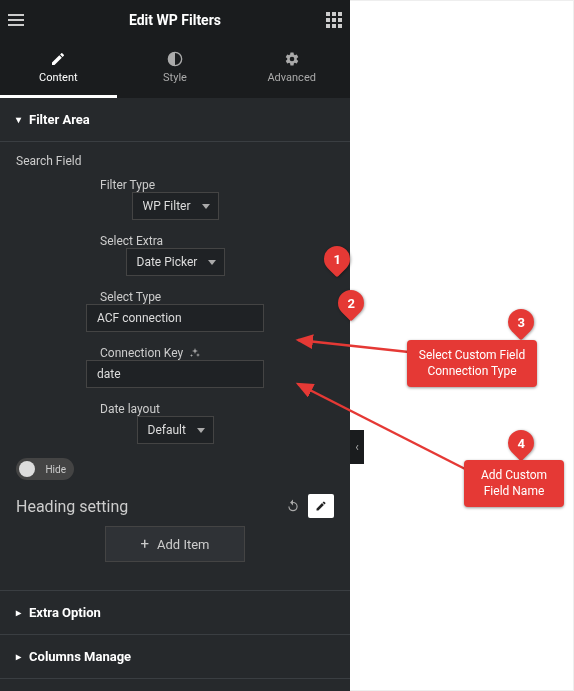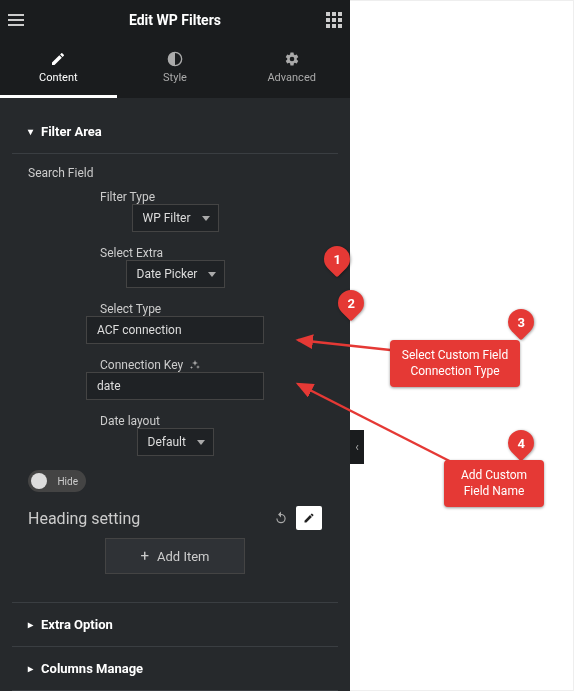--- a/index.html
+++ b/index.html
@@ -17,21 +17,21 @@
 .grid9 { display: grid; grid-template-columns: repeat(3, 4px); grid-template-rows: repeat(3, 4px); gap: 2px; }
 .grid9 span { background: #ccc; width: 4px; height: 4px; }
 
 
 .tabs { height: 58px; display: flex; background: #1a1c1e; }
 .tab { flex: 1; display: flex; flex-direction: column; align-items: center; justify-content: center; gap: 4px; font-size: 11px; color: #aaa; border-bottom: 3px solid transparent; }
 .tab.active { color: #fff; border-bottom-color: #fff; }
 .tab svg { width: 16px; height: 16px; fill: currentColor; }
 
 
-.body { flex: 1; overflow-y: auto; padding: 12px; }
+.body { flex: 1; overflow-y: auto; padding: 0; }
 .section-hdr { padding: 14px 16px; display: flex; align-items: center; gap: 8px; font-size: 13px; font-weight: bold; color: #fff; cursor: pointer; border-bottom: 1px solid #3a3e42; }
 .section-hdr .caret { font-size: 10px; }
 .section-hdr.collapsed .caret::before { content: "▸"; }
 .section-hdr.open .caret::before { content: "▾"; }
 .section-body { padding: 12px 16px 18px; border-bottom: 1px solid #3a3e42; }
 
 .field-label { font-size: 12px; color: #ccc; margin-bottom: 10px; }
 .cat-row { display: flex; align-items: stretch; border: 1px solid #444; background: #1f2225; margin-bottom: 18px; }
 .cat-row .cat-text { flex: 1; padding: 10px 12px; font-size: 12px; color: #ccc; }
 .cat-row .cat-copy { width: 40px; display: flex; align-items: center; justify-content: center; border-left: 1px solid #444; }
@@ -235,18 +235,18 @@
   <div class="marker" style="left:338px; top:290px;">
       <span>2</span>
     </div>
   <div class="marker" style="left:508px; top:309px;">
       <span>3</span>
     </div>
   <div class="marker" style="left:508px; top:430px;">
       <span>4</span>
     </div>
 
-  <div class="callout" style="left:390px; top:340px; width:130px; white-space:pre-line;">Select Custom Field
+  <div class="callout" style="left:407px; top:340px; width:130px; white-space:pre-line;">Select Custom Field
 Connection Type</div>
-  <div class="callout" style="left:444px; top:460px; width:100px; white-space:pre-line;">Add Custom
+  <div class="callout" style="left:464px; top:460px; width:100px; white-space:pre-line;">Add Custom
 Field Name</div>
 
 </div>
 
 </body></html>

